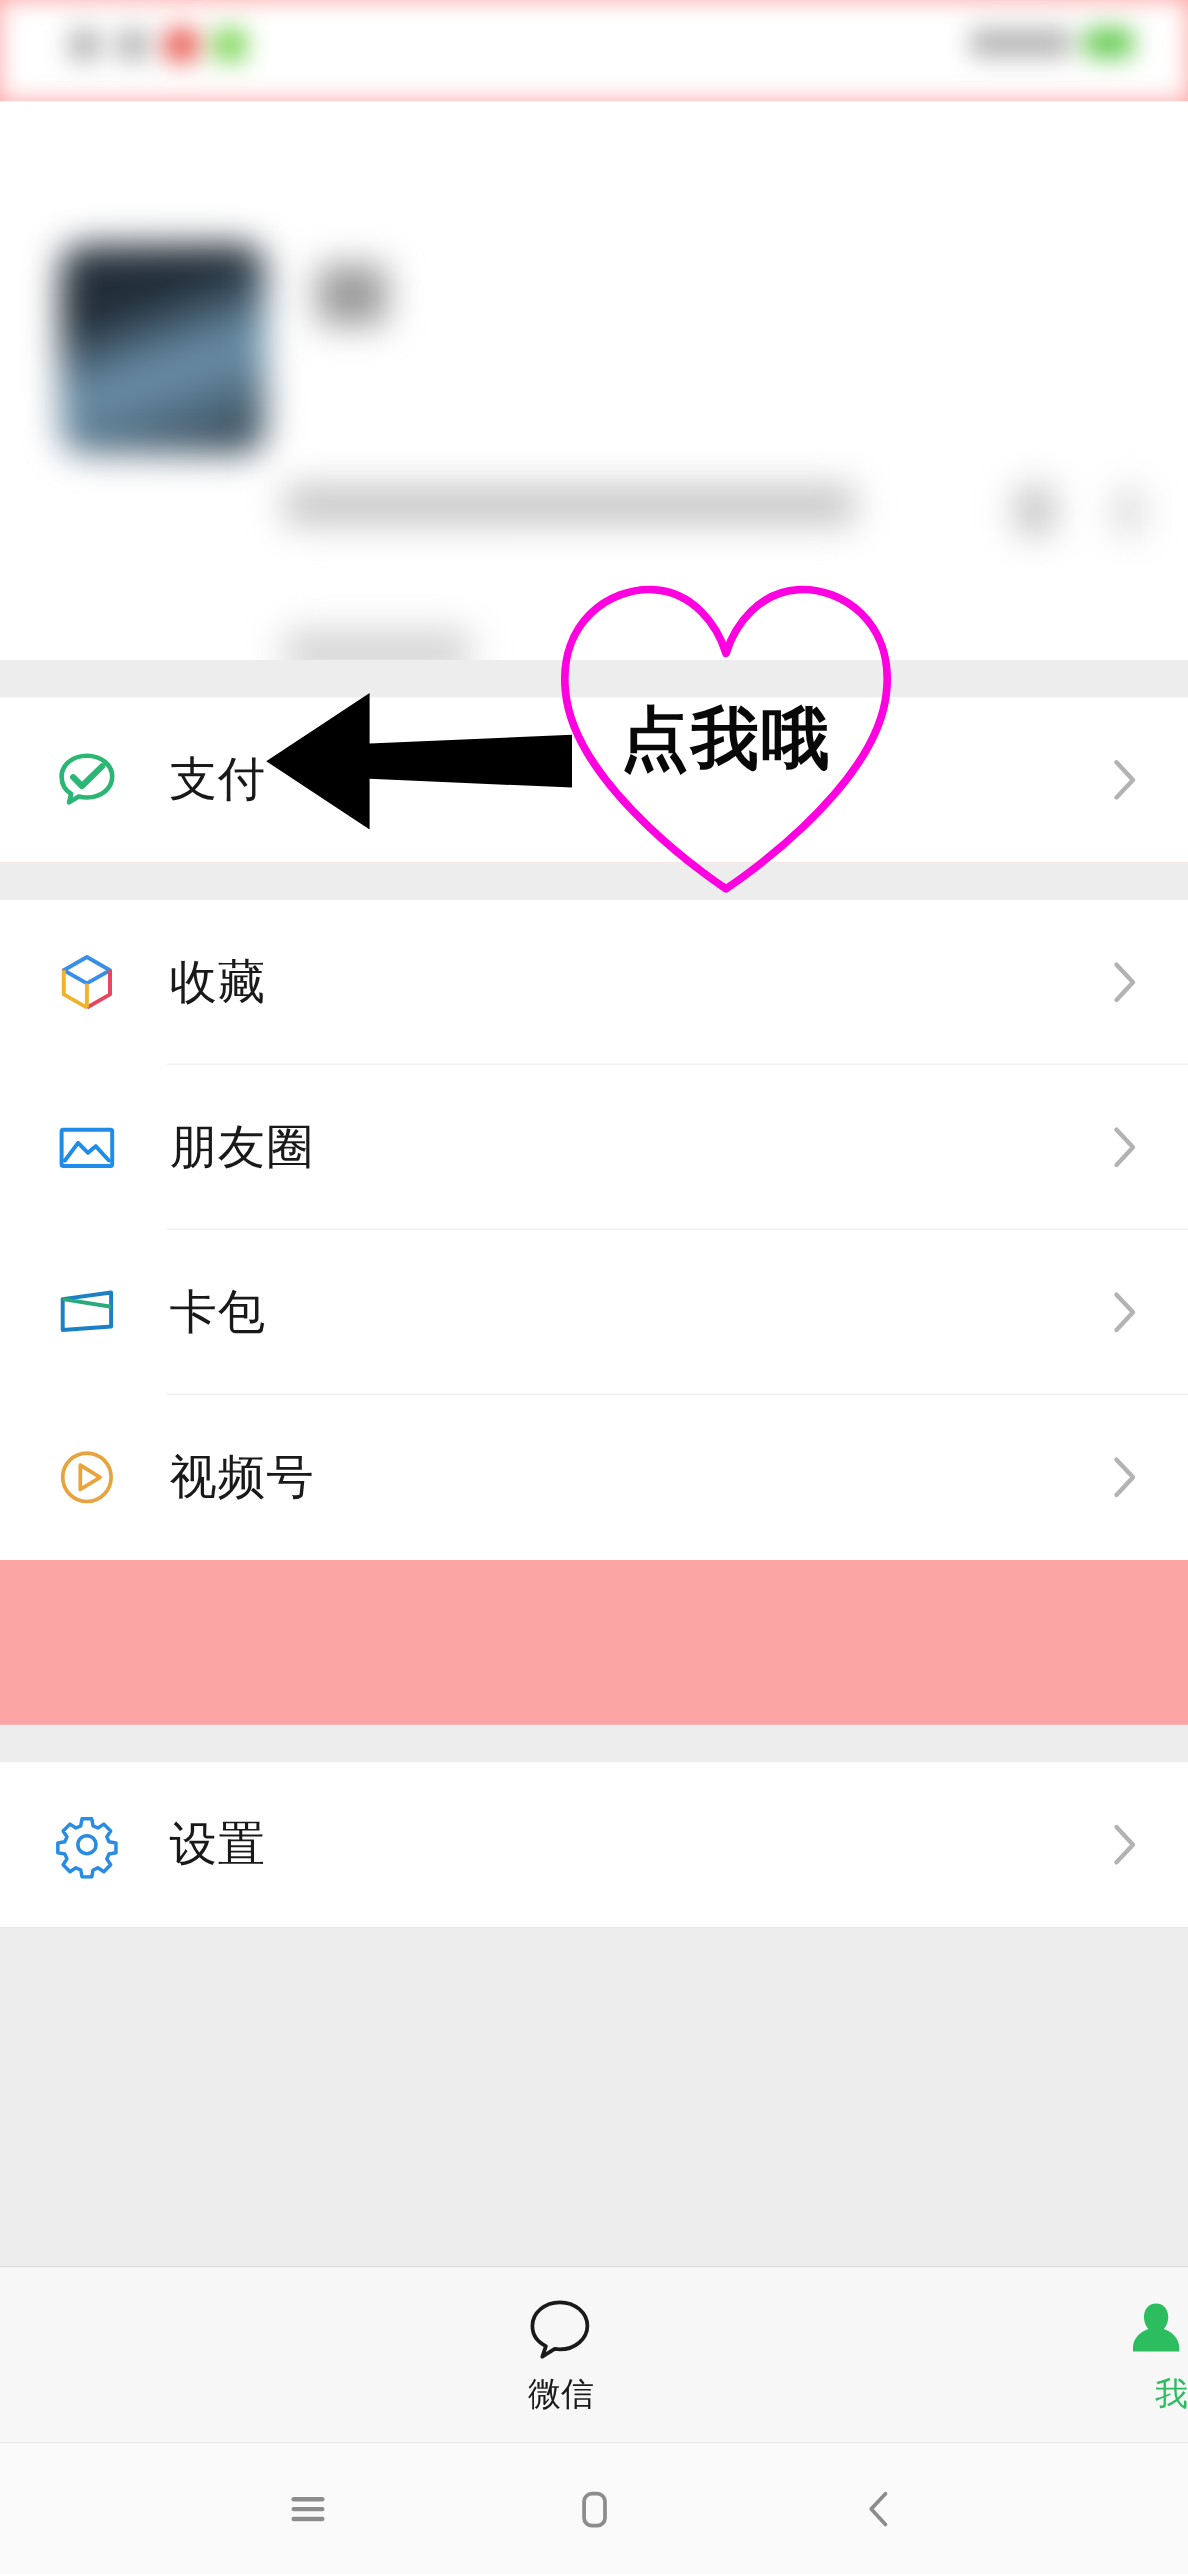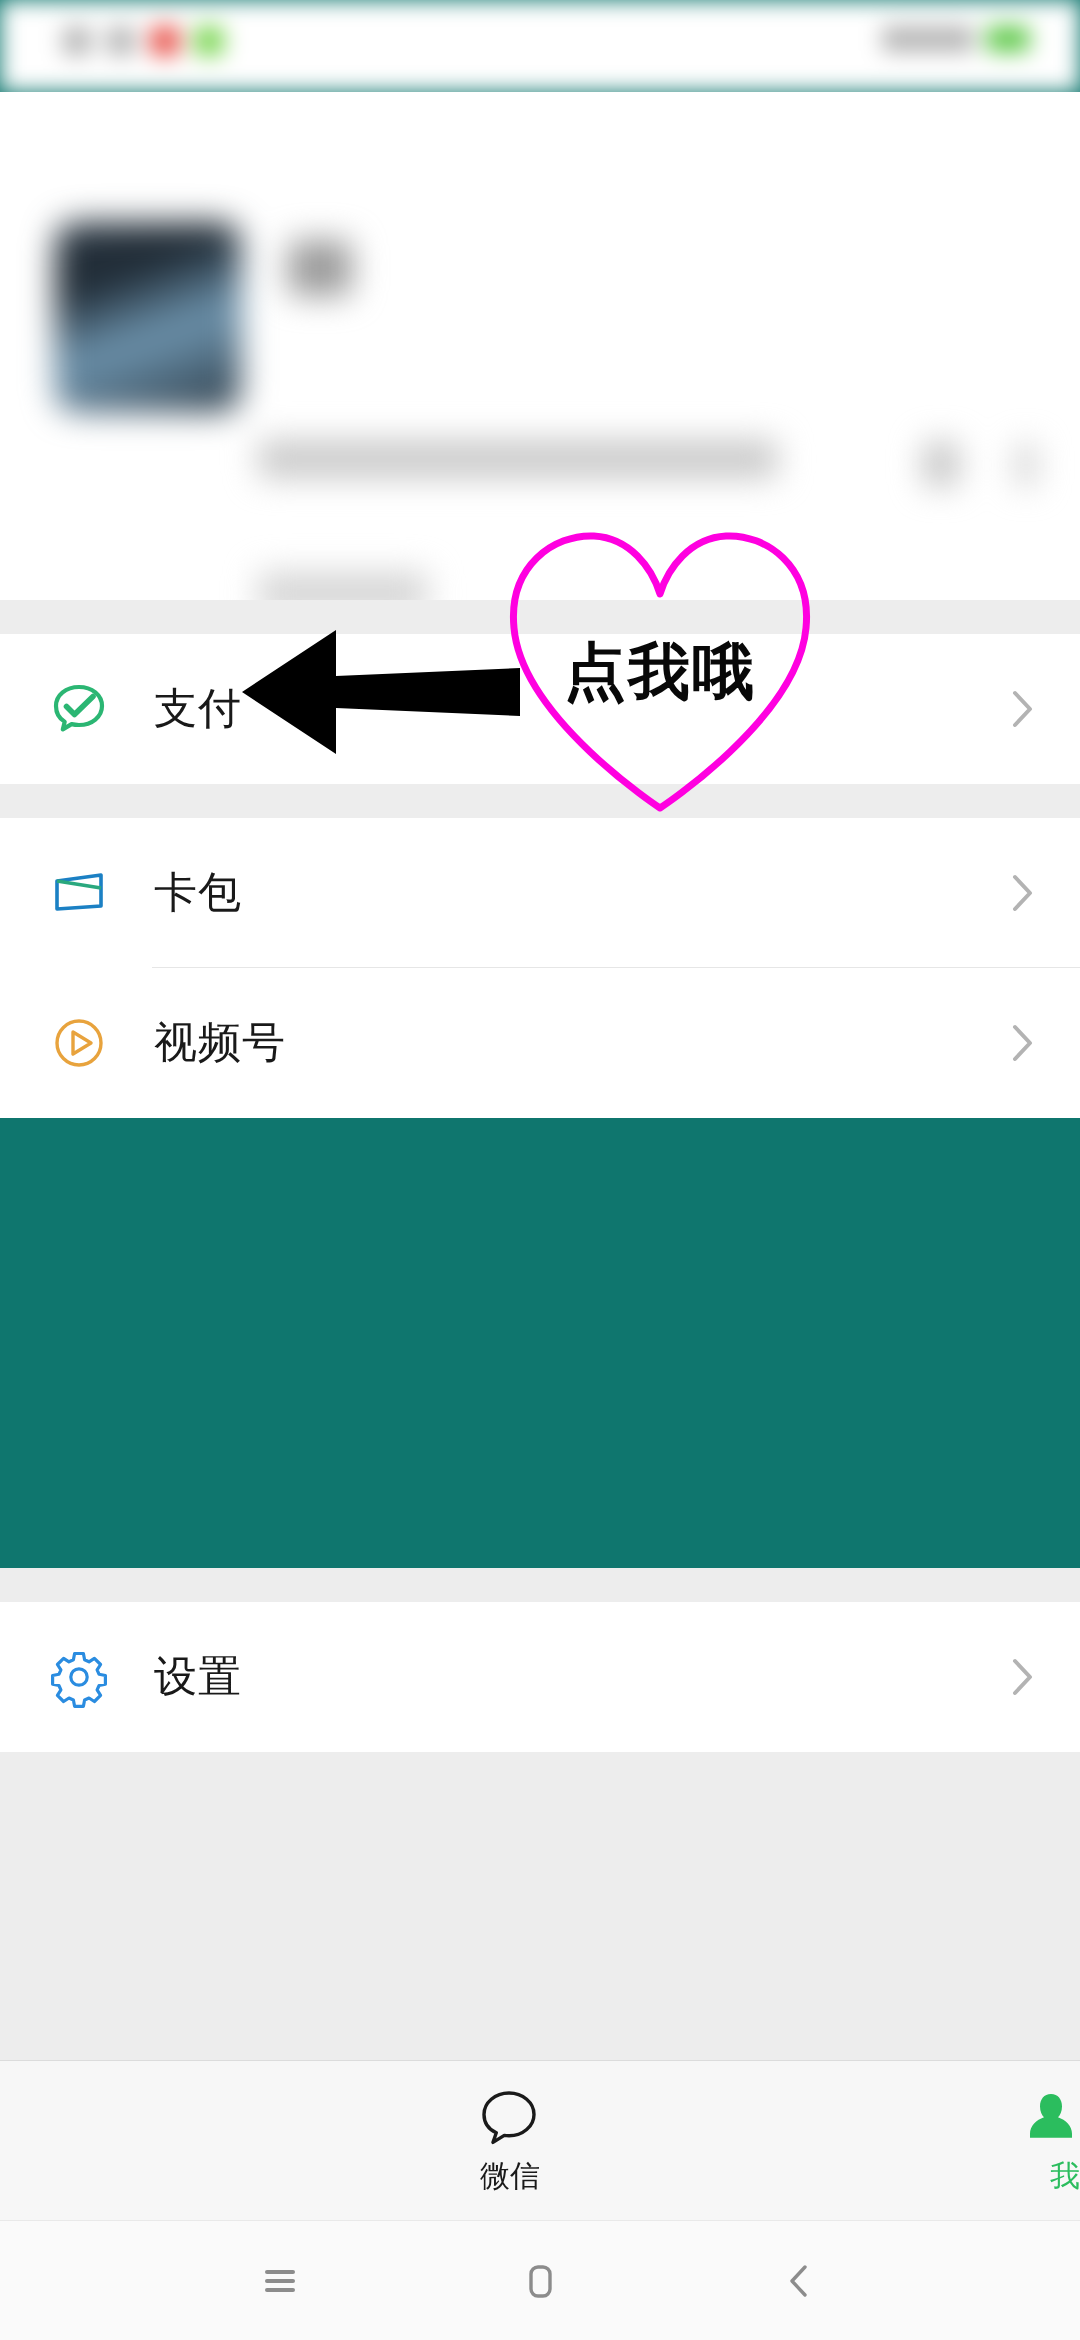--- a/index.html
+++ b/index.html
@@ -5,21 +5,21 @@
   * { margin:0; padding:0; box-sizing:border-box; }
   html, body {
     width:1080px; height:2340px;
     font-family:"Liberation Sans","DejaVu Sans",sans-serif;
     background:#ededed;
     overflow:hidden;
   }
   #screen {
     position:relative;
     width:1080px; height:2340px;
-    background:#0f766e;
+    background:#fca5a5;
   }
 
   
   .statusbar {
     position:absolute; top:0; left:0;
     width:1080px; height:92px;
     background:#ffffff;
     filter: blur(11px);
     overflow:hidden;
   }
@@ -183,21 +183,53 @@
           </svg>
       </span>
 
     </div>
   </div>
 
   <div class="gap" style="position:absolute;top:784px;left:0;height:34px;"></div>
 
   <div class="group" style="position:absolute;top:818px;left:0;">
 
-
+    <div class="row">
+      <span class="row-icon">
+        <svg width="62" height="62" viewBox="0 0 62 62">
+          <path d="M31 8 L52 20 L31 32 L10 20 Z" fill="none" stroke="#3a8ee6" stroke-width="3.6" stroke-linejoin="round"></path>
+          <path d="M10 20 L10 42 L31 54" fill="none" stroke="#f0b429" stroke-width="3.6" stroke-linejoin="round"></path>
+          <path d="M31 54 L52 42 L52 20" fill="none" stroke="#e8455f" stroke-width="3.6" stroke-linejoin="round"></path>
+          <path d="M31 32 L31 54" fill="none" stroke="#f0b429" stroke-width="3.6"></path>
+        </svg>
+      </span>
+      <span class="row-label">收藏</span>
+      <span class="row-chevron">
+        <svg width="22" height="40" viewBox="0 0 22 40">
+            <path d="M3 4 L18 20 L3 36" fill="none" stroke="#b3b3b3" stroke-width="4" stroke-linecap="round" stroke-linejoin="round"></path>
+          </svg>
+      </span>
+      <span class="divider"></span>
+    </div>
+
+    <div class="row">
+      <span class="row-icon">
+        <svg width="62" height="62" viewBox="0 0 62 62">
+          <rect x="8" y="15" width="46" height="33" rx="1.5" fill="none" stroke="#1f8ce8" stroke-width="3.6"></rect>
+          <path d="M11 43 L23 27 L32 36 L39 30 L51 43" fill="none" stroke="#1f8ce8" stroke-width="3.6" stroke-linejoin="round" stroke-linecap="round"></path>
+        </svg>
+      </span>
+      <span class="row-label">朋友圈</span>
+      <span class="row-chevron">
+        <svg width="22" height="40" viewBox="0 0 22 40">
+            <path d="M3 4 L18 20 L3 36" fill="none" stroke="#b3b3b3" stroke-width="4" stroke-linecap="round" stroke-linejoin="round"></path>
+          </svg>
+      </span>
+      <span class="divider"></span>
+    </div>
 
     <div class="row">
       <span class="row-icon">
         <svg width="62" height="62" viewBox="0 0 62 62">
           <path d="M9 19 L53 13 L53 44 L9 47 Z" fill="none" stroke="#1b80c4" stroke-width="3.6" stroke-linejoin="round"></path>
           <path d="M9 19 L53 26" fill="none" stroke="#2aa87e" stroke-width="3.6" stroke-linejoin="round"></path>
         </svg>
       </span>
       <span class="row-label">卡包</span>
       <span class="row-chevron">

